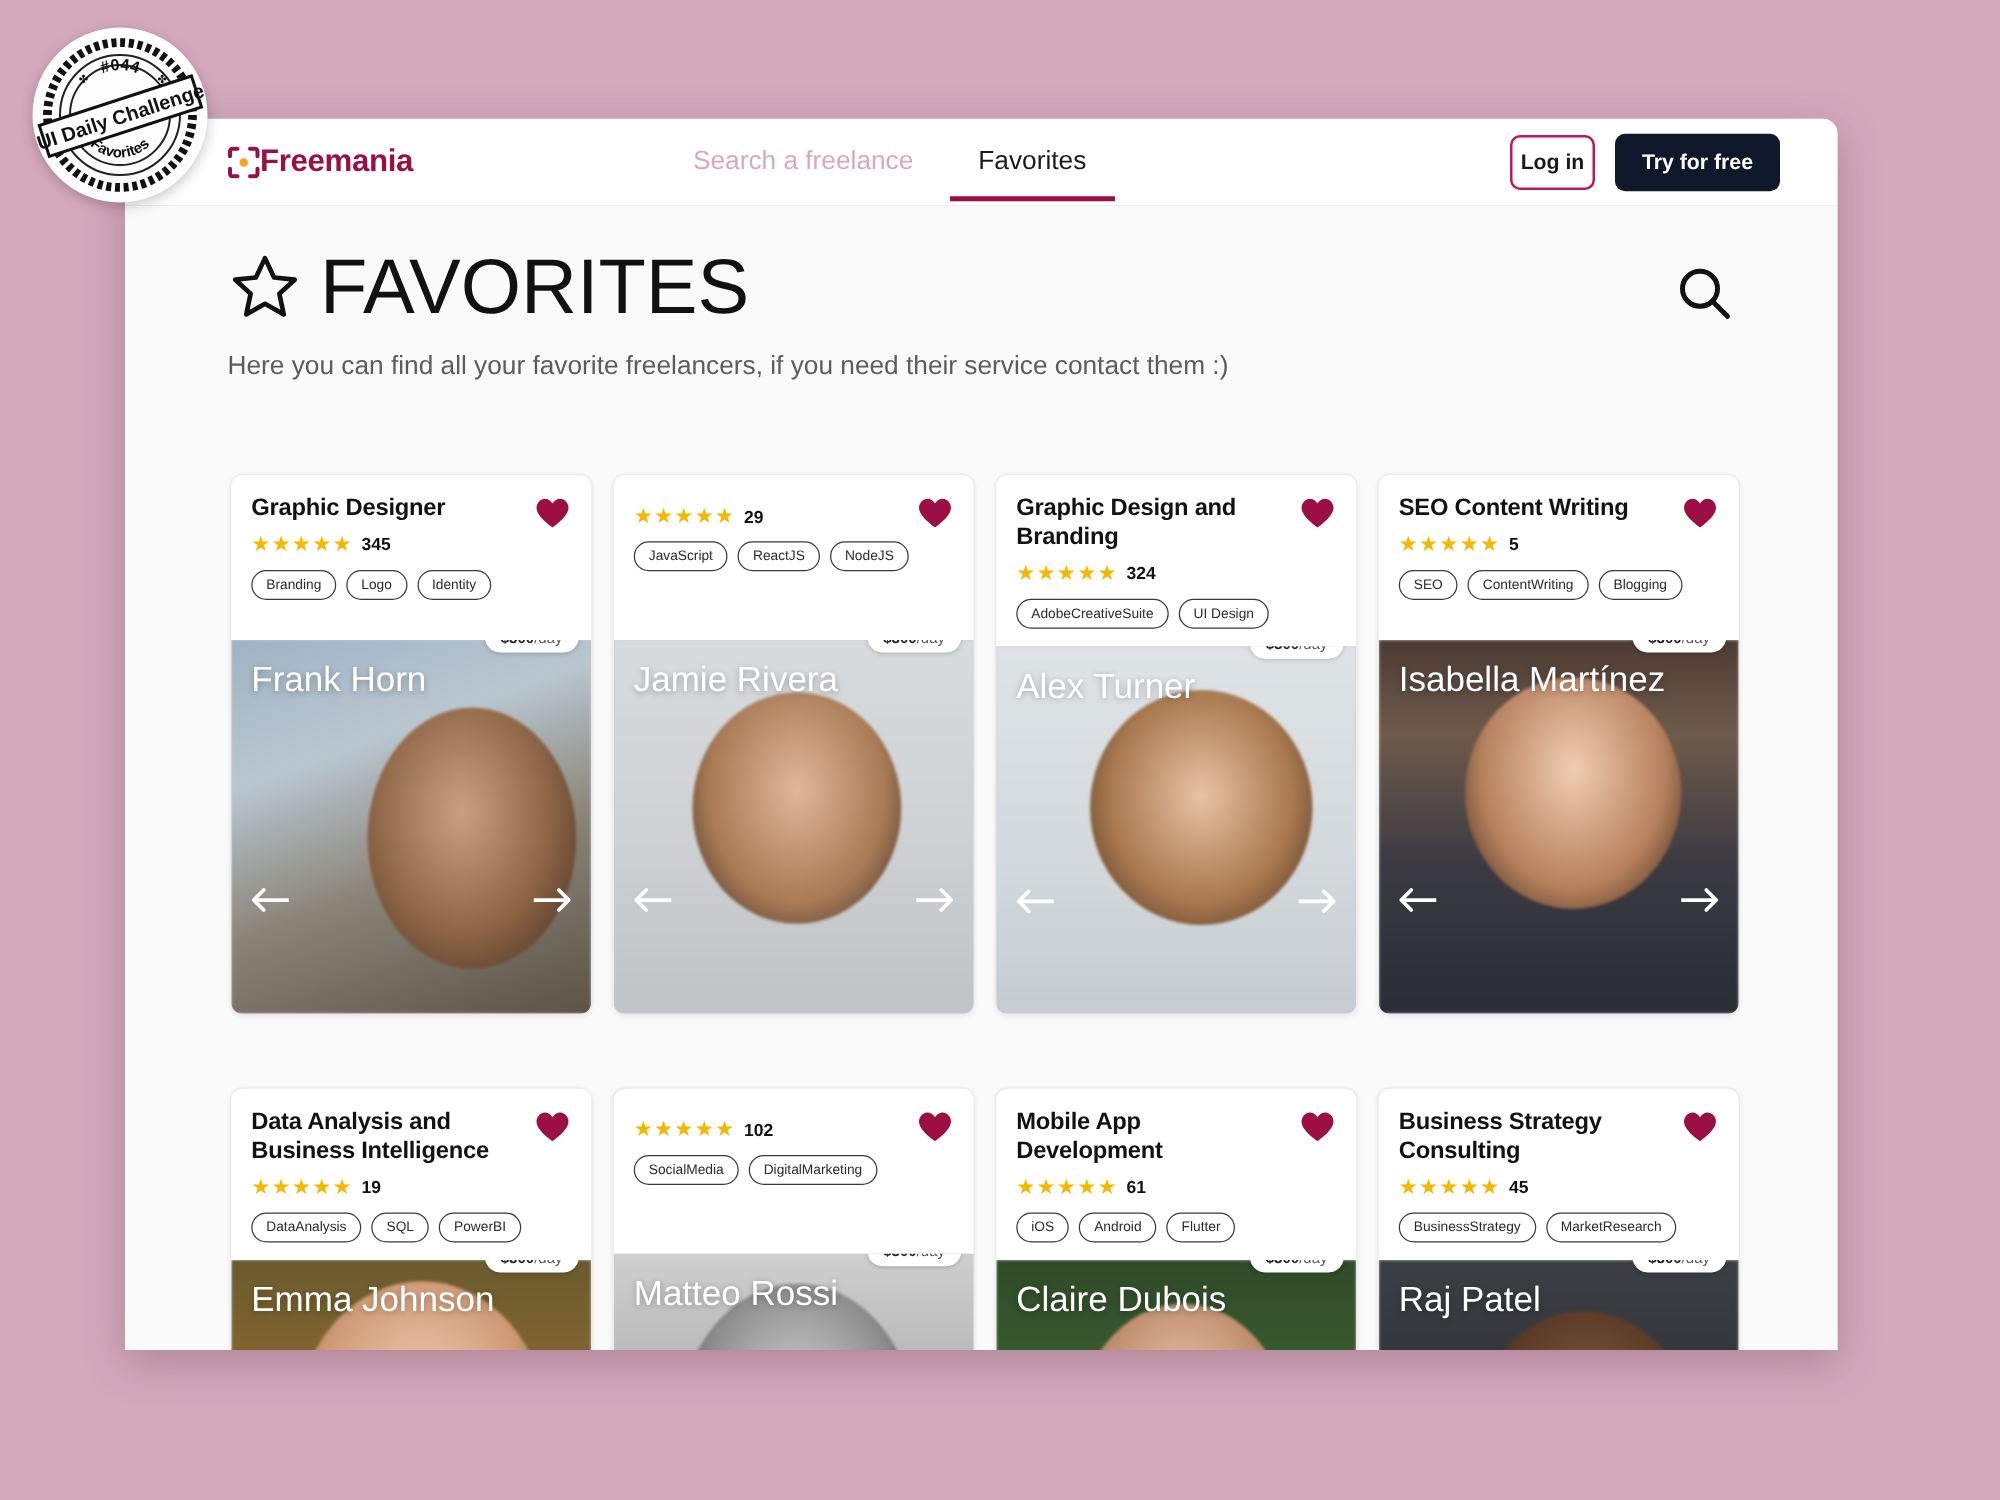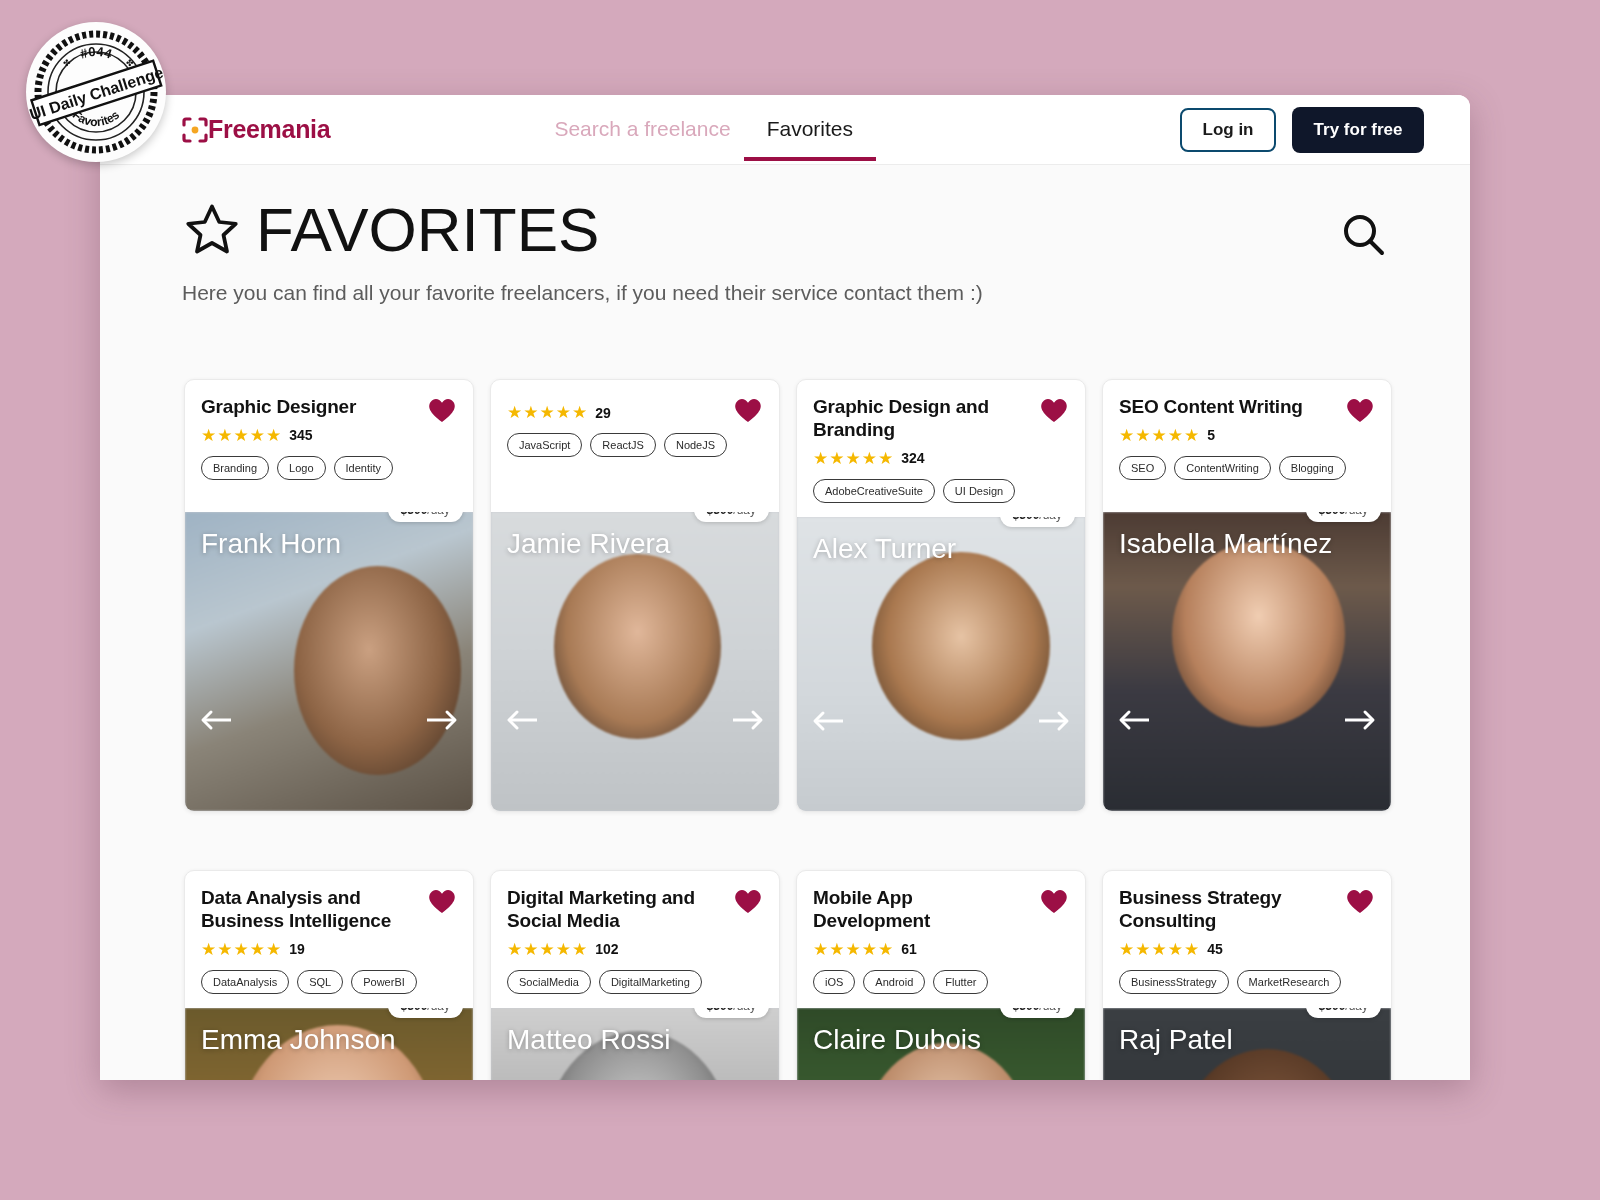--- a/index.html
+++ b/index.html
@@ -52,21 +52,21 @@
     display: flex; align-items: center;
     margin-left: 82px;
   }
   .brand-mark { width: 26px; height: 26px; position: relative; }
   .brand-name {
     font-size: 25px; font-weight: 700; color: #9c0f45;
     letter-spacing: -.3px;
   }
   .nav-links {
     display: flex; align-items: center;
-    gap: 32px;
+    gap: 48px;
     margin-left: 222px;
   }
   .nav-link {
     font-size: 21px;
     color: #d9a8bb;
     padding: 18px 2px 20px;
     position: relative;
     cursor: pointer;
     white-space: nowrap;
   }
@@ -83,22 +83,22 @@
     display: flex; align-items: center; gap: 16px;
     padding-right: 24px;
   }
   .btn {
     font-size: 17px; font-weight: 700;
     border-radius: 8px;
     cursor: pointer;
     display: flex; align-items: center; justify-content: center;
   }
   .btn-outline {
-    width: 96px; height: 44px;
-    border: 2px solid #0c4a6e;
+    width: 68px; height: 44px;
+    border: 2px solid #be185d;
     background: #fff;
     color: #1b1b1b;
   }
   .btn-solid {
     width: 132px; height: 46px;
     background: #0f172a;
     color: #fff;
     border: none;
   }
 
@@ -523,21 +523,20 @@
       <div class="price-badge">
         <b>$300</b><span>/day</span>
       </div>
       <div class="person-name">Emma Johnson</div>
 
     </div>
   </div>
 
   <div class="card">
     <div class="card-top">
-      <div class="card-title">Digital Marketing and Social Media</div>
       <div class="heart">
         <svg width="30" height="27" viewBox="0 0 30 27">
           <path d="M15 26 C 2 16.5 0.5 10.5 3.6 6 C 6.6 1.7 12.3 2.2 15 6.8 C 17.7 2.2 23.4 1.7 26.4 6 C 29.5 10.5 28 16.5 15 26 Z" fill="#9c0f45"></path>
         </svg>
       </div>
       <div class="rating">
         <span class="stars">★★★★★</span>
         <span class="rating-count">102</span>
       </div>
       <div class="tags">

